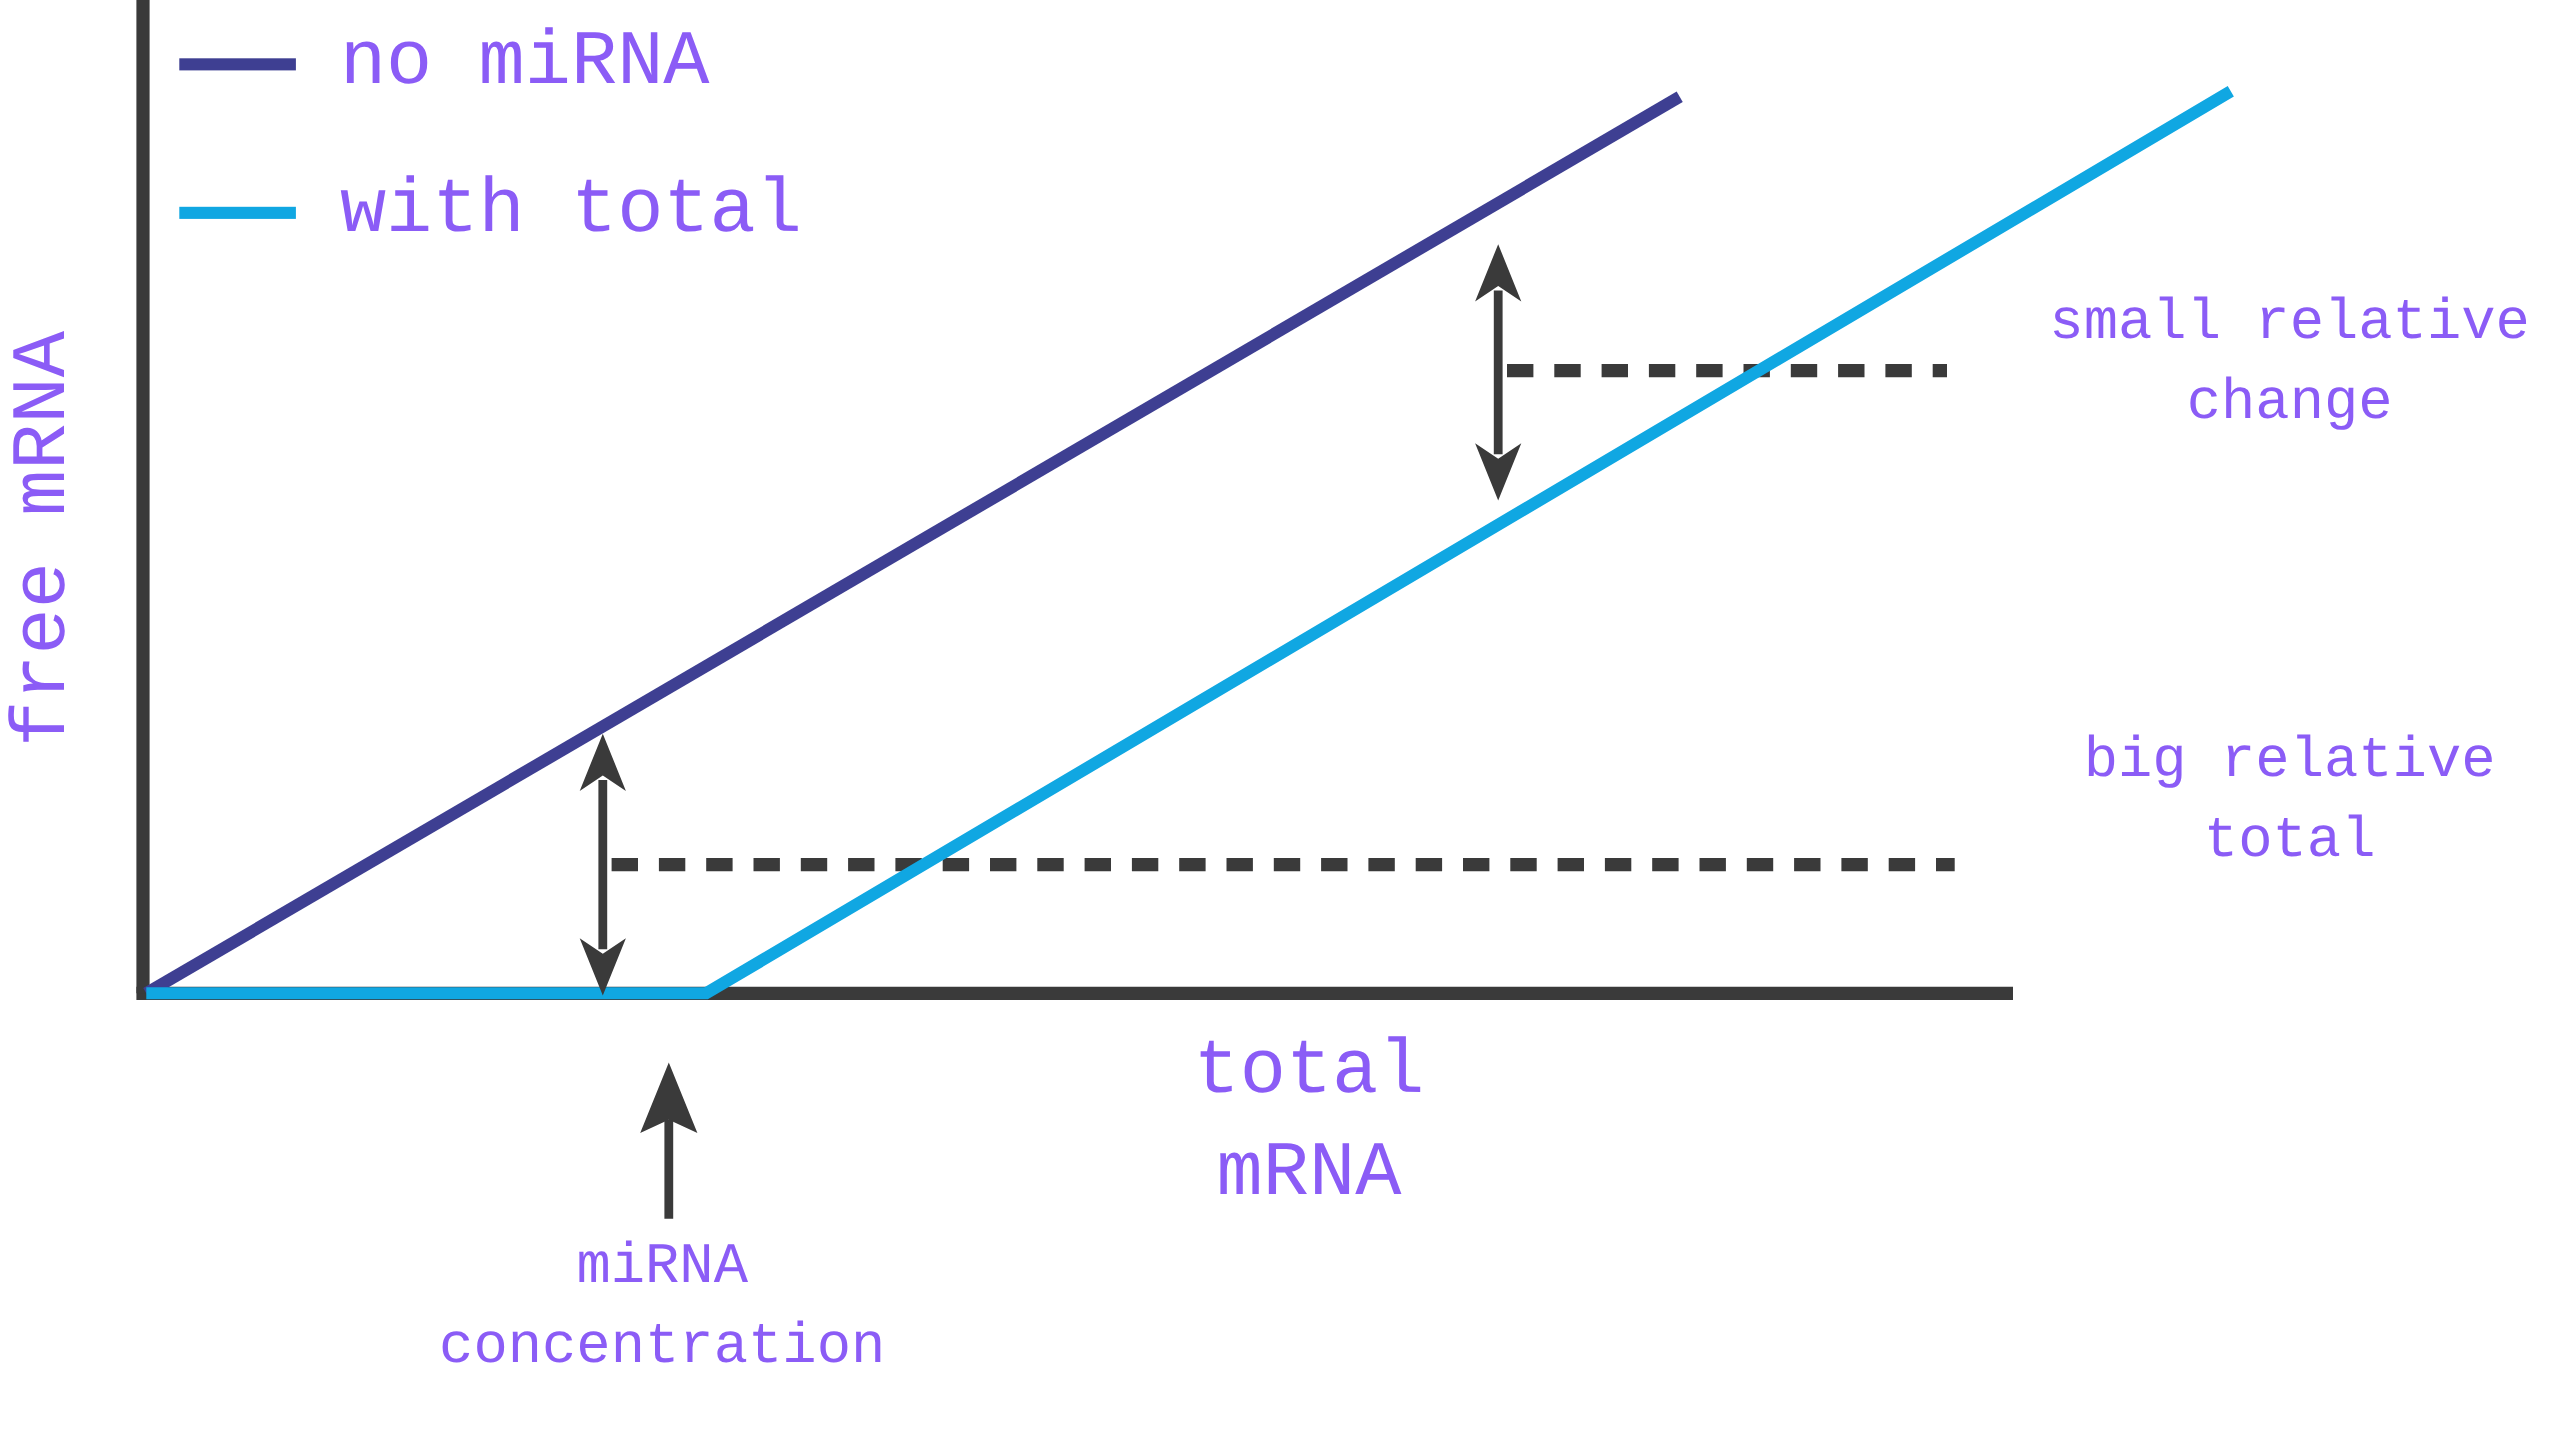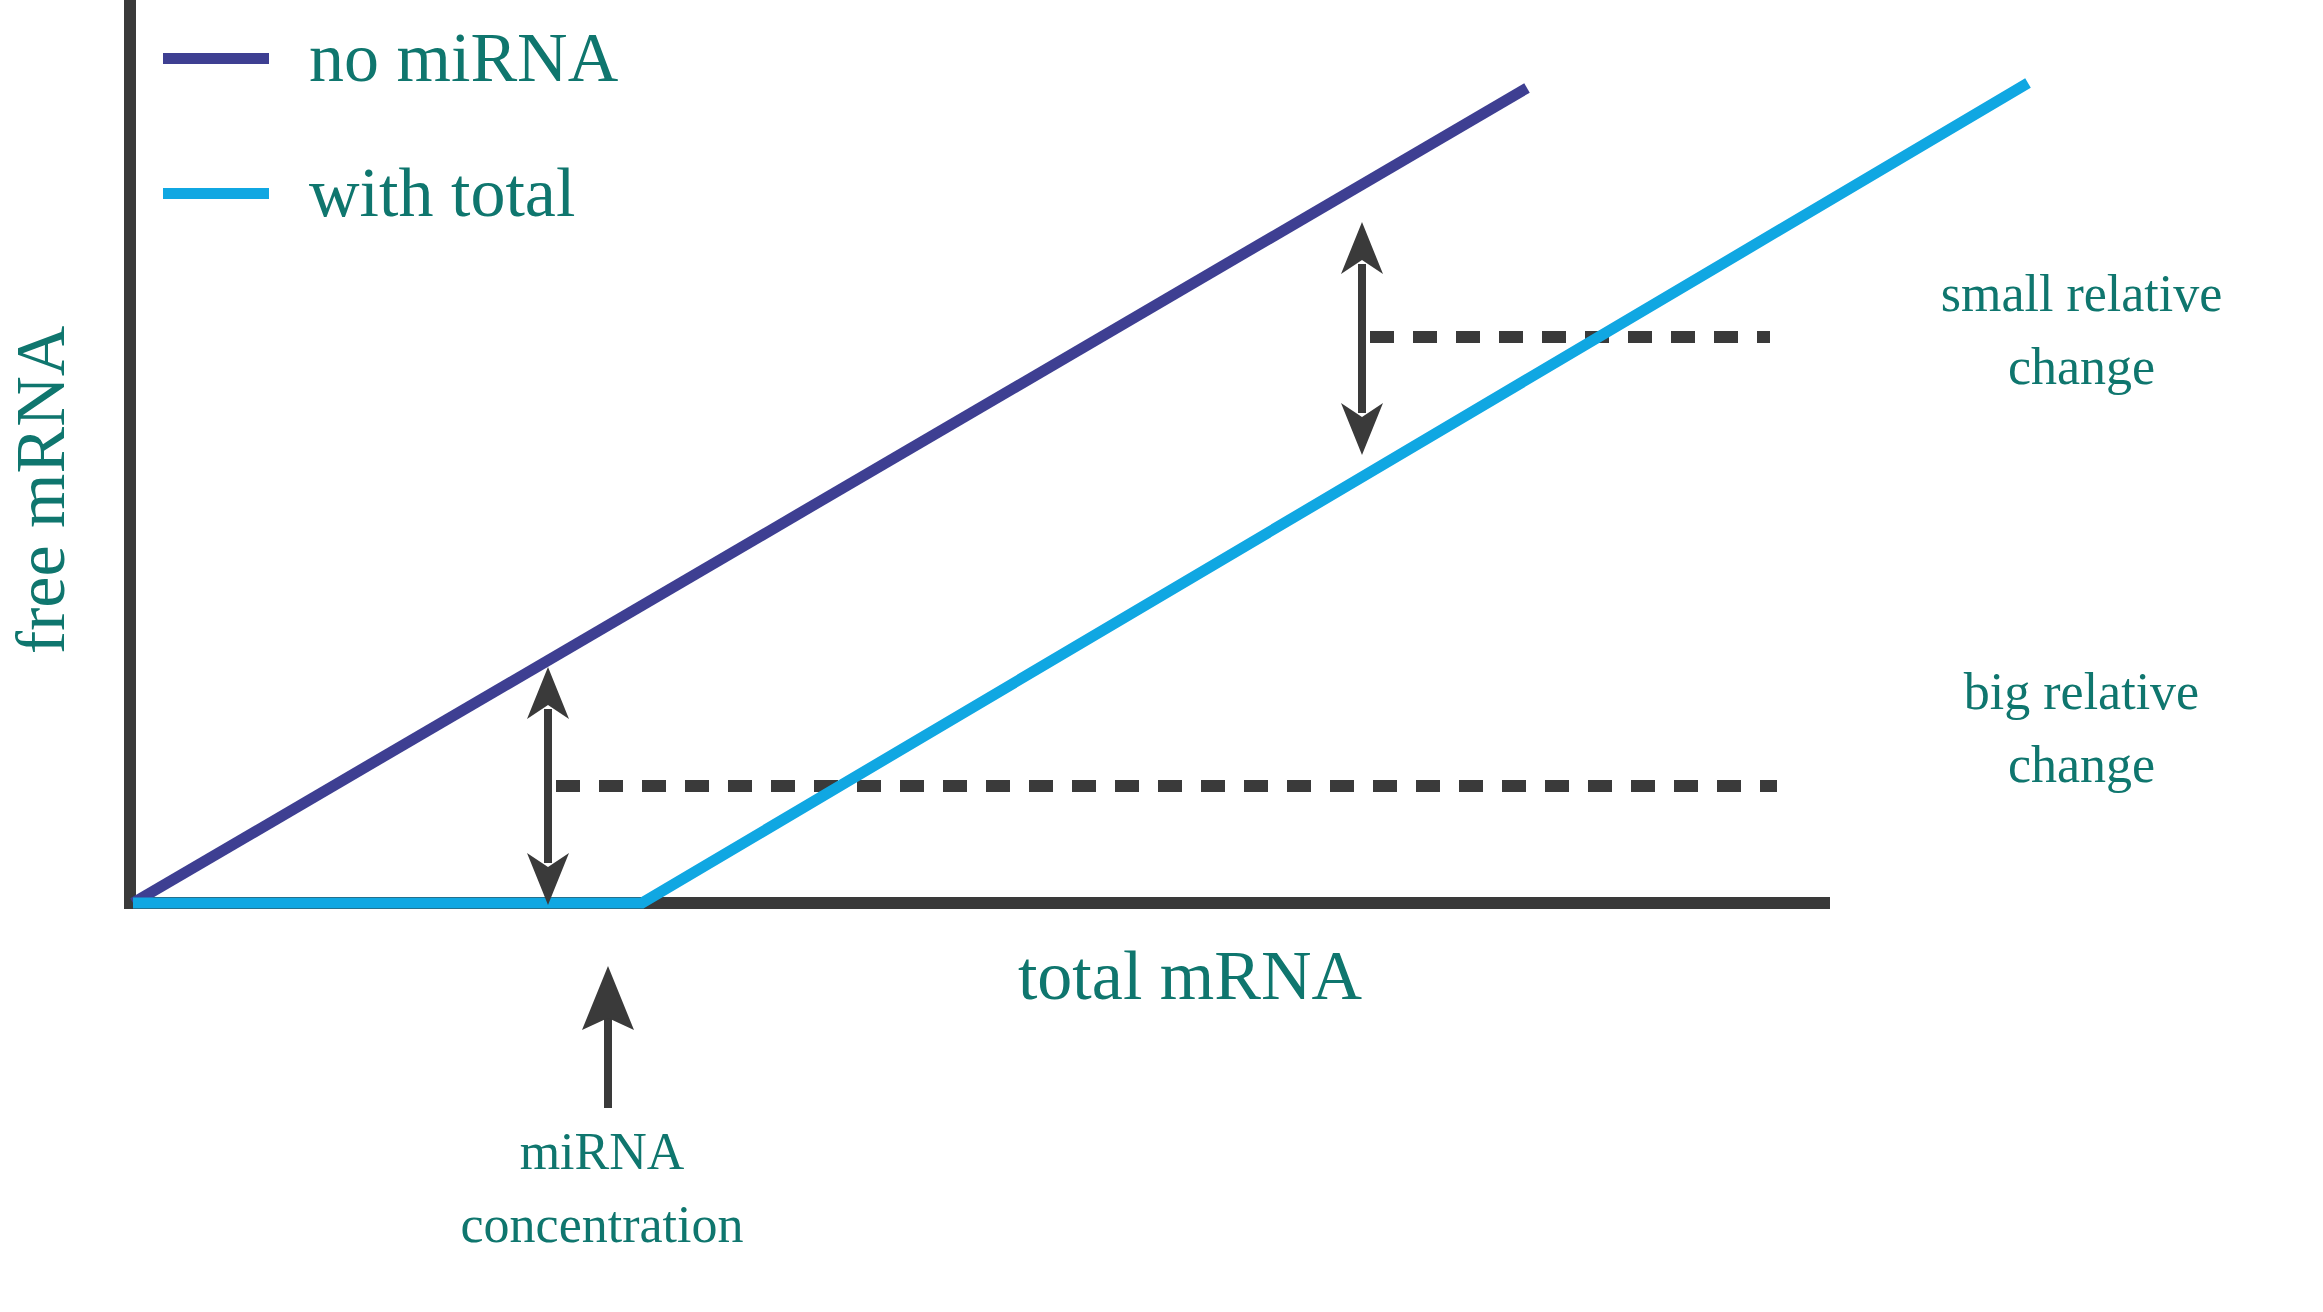--- a/index.html
+++ b/index.html
@@ -6,22 +6,22 @@
     margin: 0;
     padding: 0;
     background: #ffffff;
   }
   .stage {
     position: relative;
     width: 2323px;
     height: 1312px;
     background: #ffffff;
     overflow: hidden;
-    font-family: Liberation Serif, serif;
-    color: #0f766e;
+    font-family: Liberation Mono, monospace;
+    color: #8b5cf6;
   }
   .plot-svg {
     position: absolute;
     left: 0;
     top: 0;
     width: 2323px;
     height: 1312px;
   }
   .legend-row {
     position: absolute;
@@ -106,18 +106,18 @@
   </div>
 
   <div class="axis-label ylabel">free mRNA</div>
 
   <div class="axis-label xlabel">total mRNA</div>
 
   <div class="annotation ann-small">small relative
 change</div>
 
   <div class="annotation ann-big">big relative
-change</div>
+total</div>
 
   <div class="annotation ann-mirna">miRNA
 concentration</div>
 
 </div>
 
 </body></html>

